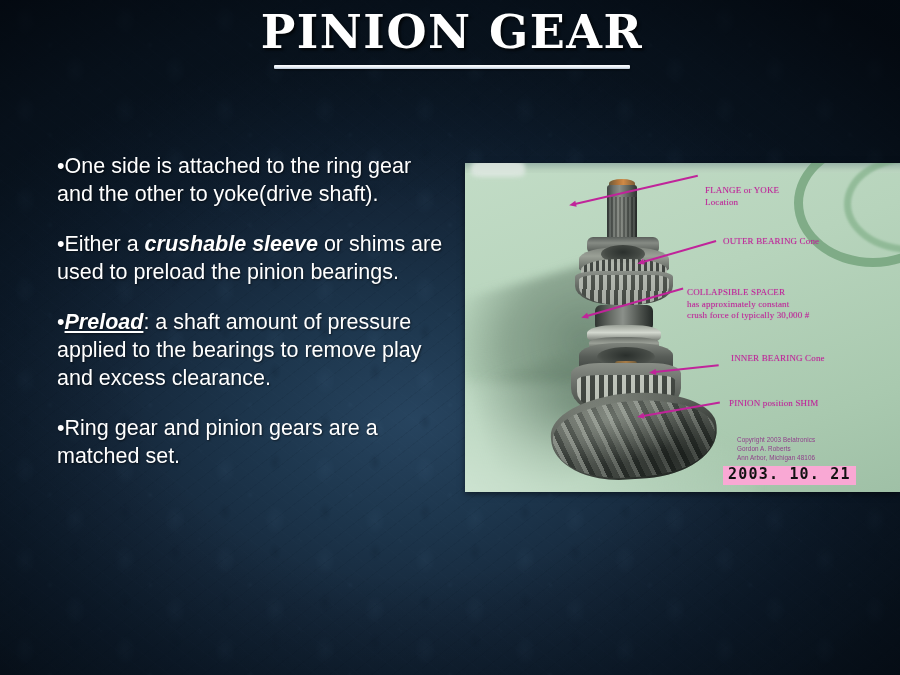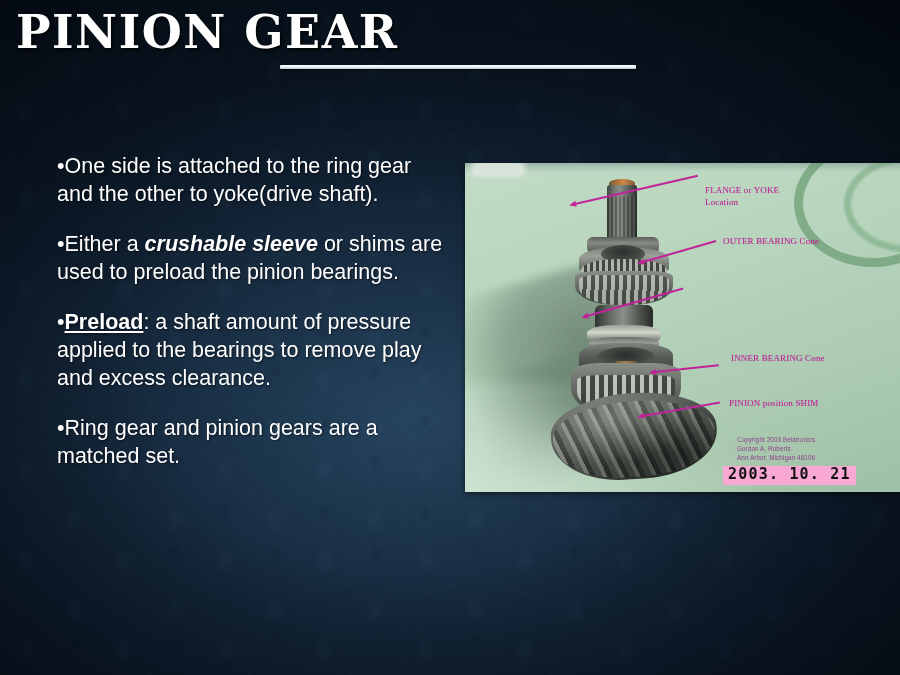--- a/index.html
+++ b/index.html
@@ -47,23 +47,23 @@
   }
   .bg-vignette {
     position: absolute;
     inset: 0;
     background: radial-gradient(ellipse 78% 72% at 46% 58%, rgba(0,0,0,0) 38%, rgba(4,10,18,0.45) 78%, rgba(2,6,12,0.80) 100%);
   }
 
   
   .title-wrap {
     position: absolute;
-    left: 16px; right: 0;
+    left: 4px; right: 0;
     top: 8px;
-    text-align: left;
+    text-align: center;
   }
   .title-text {
     font-family: "DejaVu Serif", "Liberation Serif", serif;
     font-weight: bold;
     font-size: 46px;
     letter-spacing: 1.5px;
     color: #ffffff;
     text-shadow: 2px 2px 3px rgba(0,0,0,0.75);
     line-height: 1.05;
     display: inline-block;
@@ -89,21 +89,21 @@
     line-height: 1.32;
     text-shadow: 1px 1px 2px rgba(0,0,0,0.55);
   }
   .bullet { margin-bottom: 21px; }
   .bullet:last-child { margin-bottom: 0; }
   .bullet .dot {
     font-size: 21.5px;
     vertical-align: baseline;
   }
   .b-strong { font-weight: bold; font-style: italic; }
-  .b-strong-u { font-weight: bold; text-decoration: underline; }
+  .b-strong-u { font-weight: bold; font-style: italic; text-decoration: underline; }
 
   
   .photo {
     position: absolute;
     left: 465px;
     top: 163px;
     width: 435px;
     height: 329px;
     overflow: hidden;
     background: #b9d6bf;
@@ -423,20 +423,23 @@
 
     <div class="leader" style="left:110px; top:40px;  width:126px; transform:rotate(-13deg);"></div>
     <div class="leader" style="left:178px; top:98px;  width:76px;  transform:rotate(-16deg);"></div>
     <div class="leader" style="left:122px; top:152px; width:100px; transform:rotate(-16deg);"></div>
     <div class="leader" style="left:190px; top:208px; width:64px;  transform:rotate(-6deg);"></div>
     <div class="leader" style="left:178px; top:252px; width:78px;  transform:rotate(-10deg);"></div>
 
     <div class="anno" style="left:240px; top:22px;">FLANGE or YOKE
 Location</div>
     <div class="anno" style="left:258px; top:73px;text-align:center;">OUTER BEARING Cone</div>
+    <div class="anno" style="left:222px; top:124px;">COLLAPSIBLE SPACER
+has approximately constant
+crush force of typically 30,000 #</div>
     <div class="anno" style="left:266px; top:190px;text-align:right;">INNER BEARING Cone</div>
     <div class="anno" style="left:264px; top:235px;">PINION position SHIM</div>
 
     <div class="copyright">Copyright 2003 Belatronics
 Gordon A. Roberts
 Ann Arbor, Michigan 48106</div>
     <div class="datestamp">2003. 10. 21</div>
   </div>
 
 </div>

